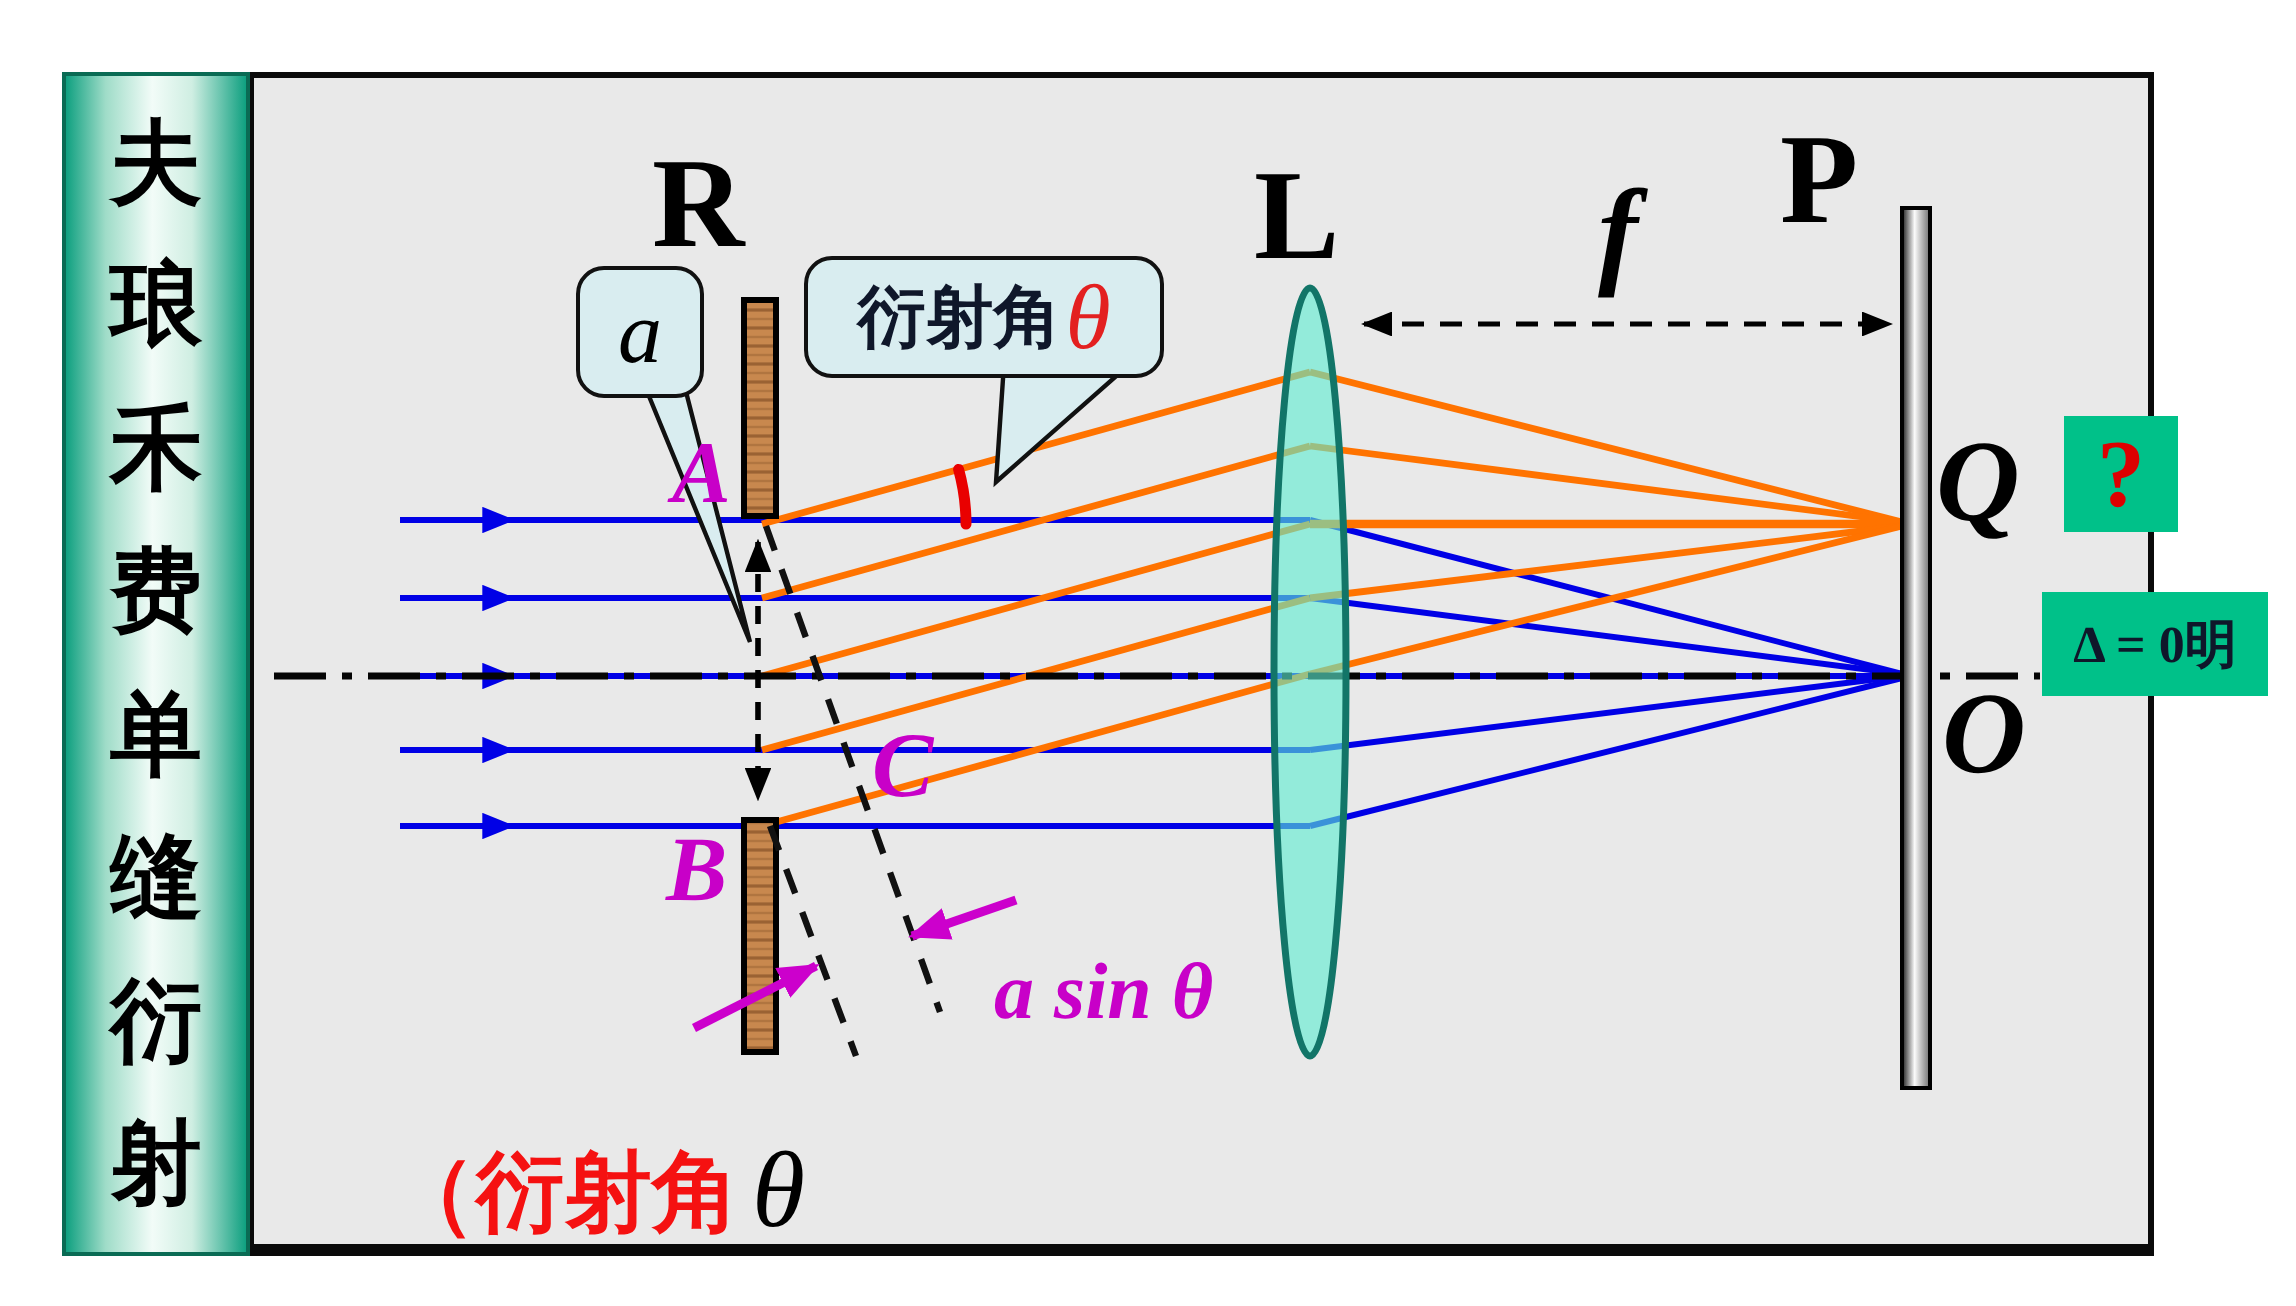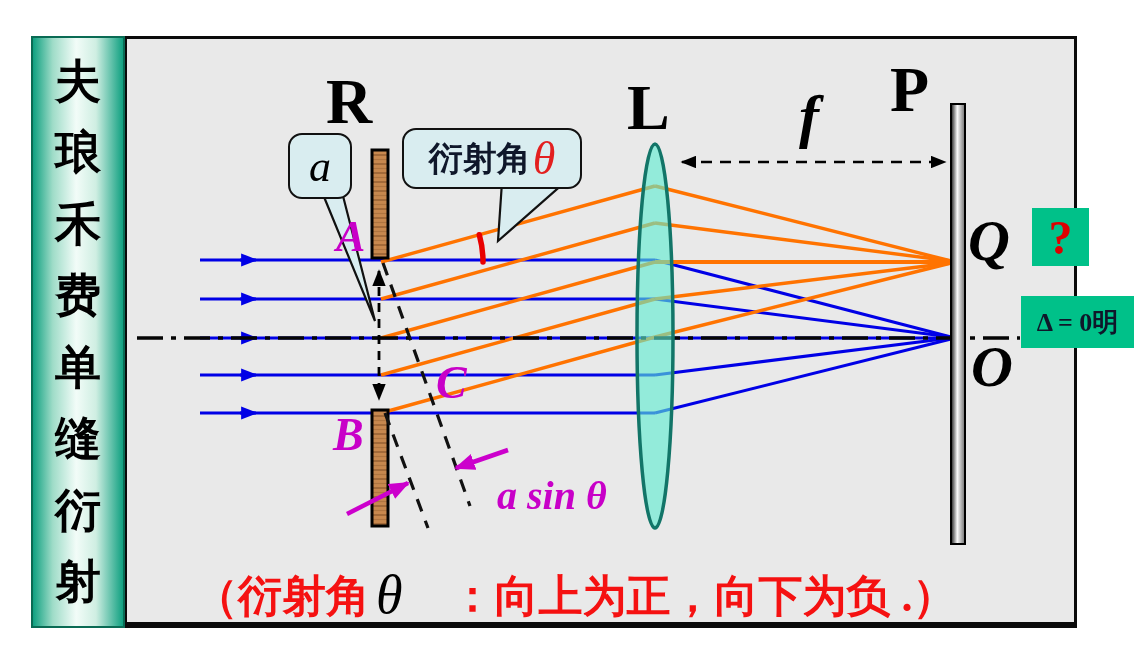--- a/index.html
+++ b/index.html
@@ -178,16 +178,15 @@
   <div class="gbox" id="q-box">
     <span>?</span>
   </div>
   <div class="gbox" id="delta-box">
     <span>Δ = 0明</span>
   </div>
 
   <div id="caption">
     <span class="red">（衍射角</span>
     <span class="theta">θ</span>
-    <span class="red gap">：向上为正，向下为负 .）</span>
   </div>
 
 </div>
 
 </body></html>

